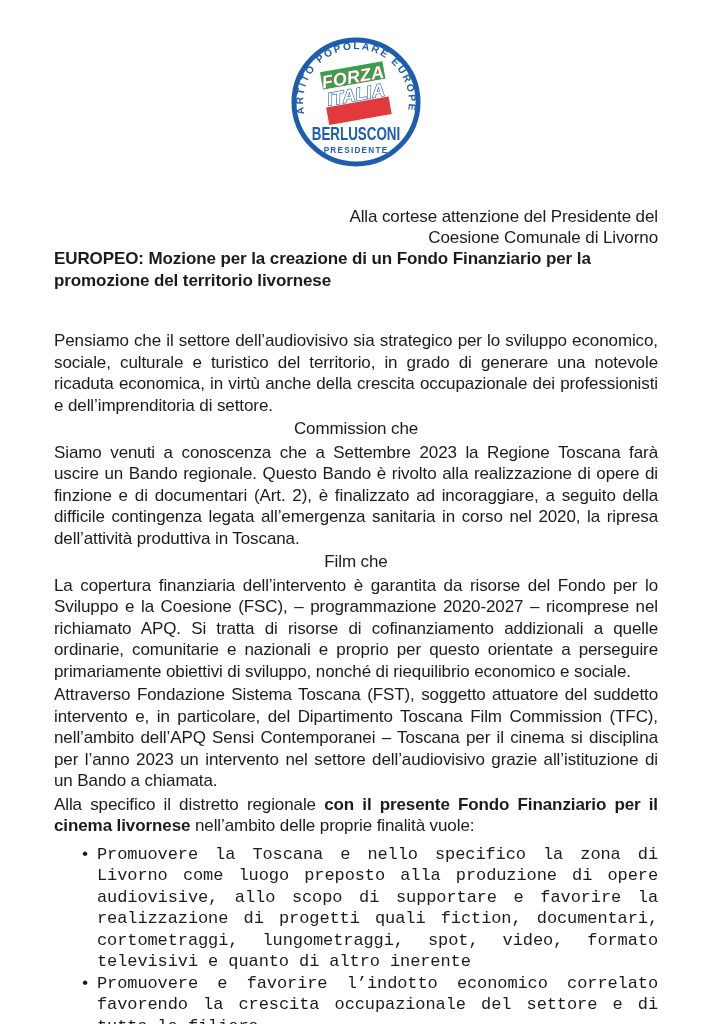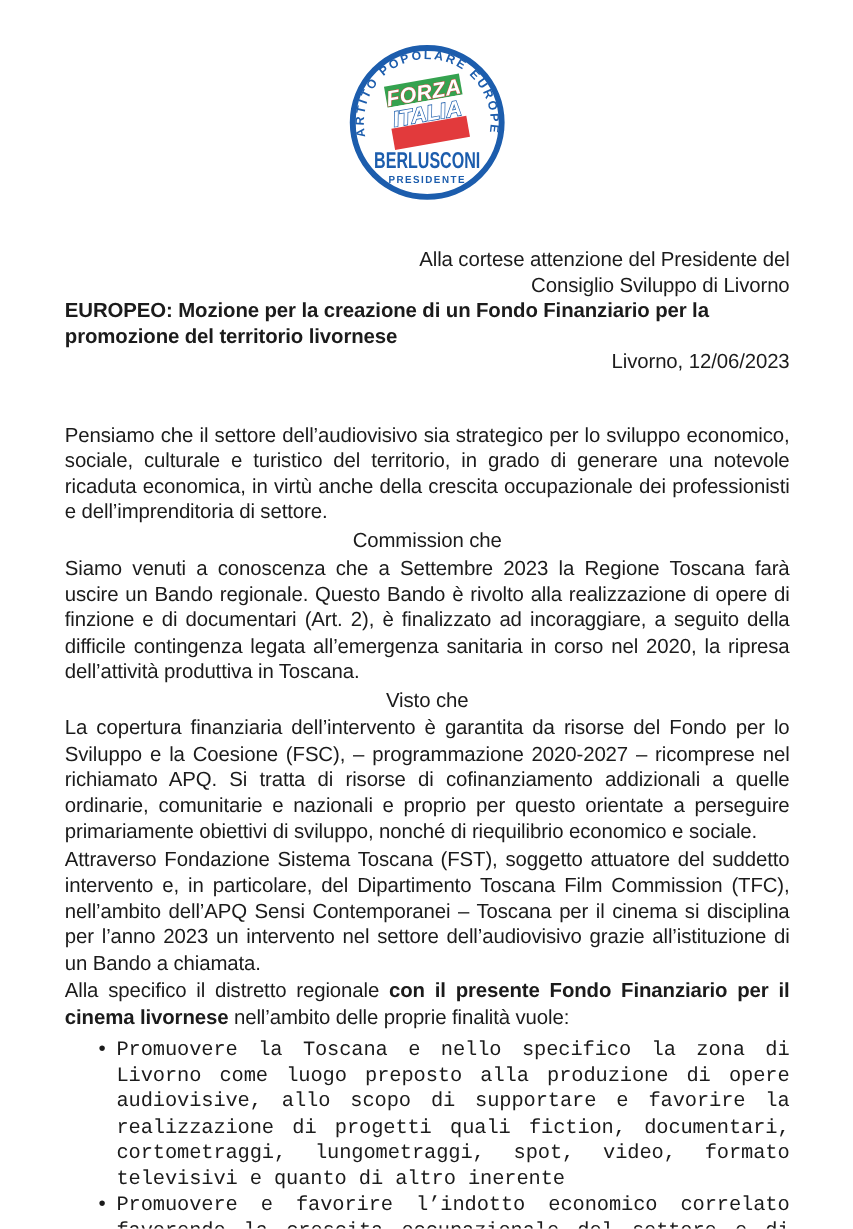--- a/index.html
+++ b/index.html
@@ -48,34 +48,33 @@
       </g>
       <text x="100" y="157" text-anchor="middle" fill="#1c5dad" font-size="29" font-weight="bold" textLength="134" lengthAdjust="spacingAndGlyphs">BERLUSCONI</text>
       <text x="100" y="177" text-anchor="middle" fill="#1c5dad" font-size="13" font-weight="bold" letter-spacing="2" textLength="98" lengthAdjust="spacingAndGlyphs">PRESIDENTE</text>
     </svg>
   </div>
 
   <div class="doc">
 
     <div class="attn">
       <div>Alla cortese attenzione del Presidente del</div>
-      <div>Consiglio Sviluppo di Livorno</div>
+      <div>Coesione Comunale di Livorno</div>
     </div>
 
     <p class="subject"><span>EUROPEO</span><span>: </span><span>Mozione per la creazione di un Fondo Finanziario per la promozione del territorio livornese</span></p>
 
-    <p class="dateline">Livorno, 12/06/2023</p>
 
     <p class="para p1">Pensiamo che il settore dell’audiovisivo sia strategico per lo sviluppo economico, sociale, culturale e turistico del territorio, in grado di generare una notevole ricaduta economica, in virtù anche della crescita occupazionale dei professionisti e dell’imprenditoria di settore.</p>
 
     <p class="center">Commission che</p>
 
     <p class="para">Siamo venuti a conoscenza che a Settembre 2023 la Regione Toscana farà uscire un Bando regionale. Questo Bando è rivolto alla realizzazione di opere di finzione e di documentari (Art. 2), è finalizzato ad incoraggiare, a seguito della difficile contingenza legata all’emergenza sanitaria in corso nel 2020, la ripresa dell’attività produttiva in Toscana.</p>
 
-    <p class="center">Visto che</p>
+    <p class="center">Film che</p>
 
     <p class="para">La copertura finanziaria dell’intervento è garantita da risorse del Fondo per lo Sviluppo e la Coesione (FSC), – programmazione 2020-2027 – ricomprese nel richiamato APQ. Si tratta di risorse di cofinanziamento addizionali a quelle ordinarie, comunitarie e nazionali e proprio per questo orientate a perseguire primariamente obiettivi di sviluppo, nonché di riequilibrio economico e sociale.</p>
 
     <p class="para">Attraverso Fondazione Sistema Toscana (FST), soggetto attuatore del suddetto intervento e, in particolare, del Dipartimento Toscana Film Commission (TFC), nell’ambito dell’APQ Sensi Contemporanei – Toscana per il cinema si disciplina per l’anno 2023 un intervento nel settore dell’audiovisivo grazie all’istituzione di un Bando a chiamata.</p>
 
     <p class="para"><span>Alla specifico il distretto regionale </span><span class="b">con il presente Fondo Finanziario per il cinema livornese</span><span> nell’ambito delle proprie finalità vuole:</span></p>
 
     <ul class="goals">
       <li>Promuovere la Toscana e nello specifico la zona di Livorno come luogo preposto alla produzione di opere audiovisive, allo scopo di supportare e favorire la realizzazione di progetti quali fiction, documentari, cortometraggi, lungometraggi, spot, video, formato televisivi e quanto di altro inerente</li>
       <li>Promuovere e favorire l’indotto economico correlato favorendo la crescita occupazionale del settore e di tutta la filiera</li>

